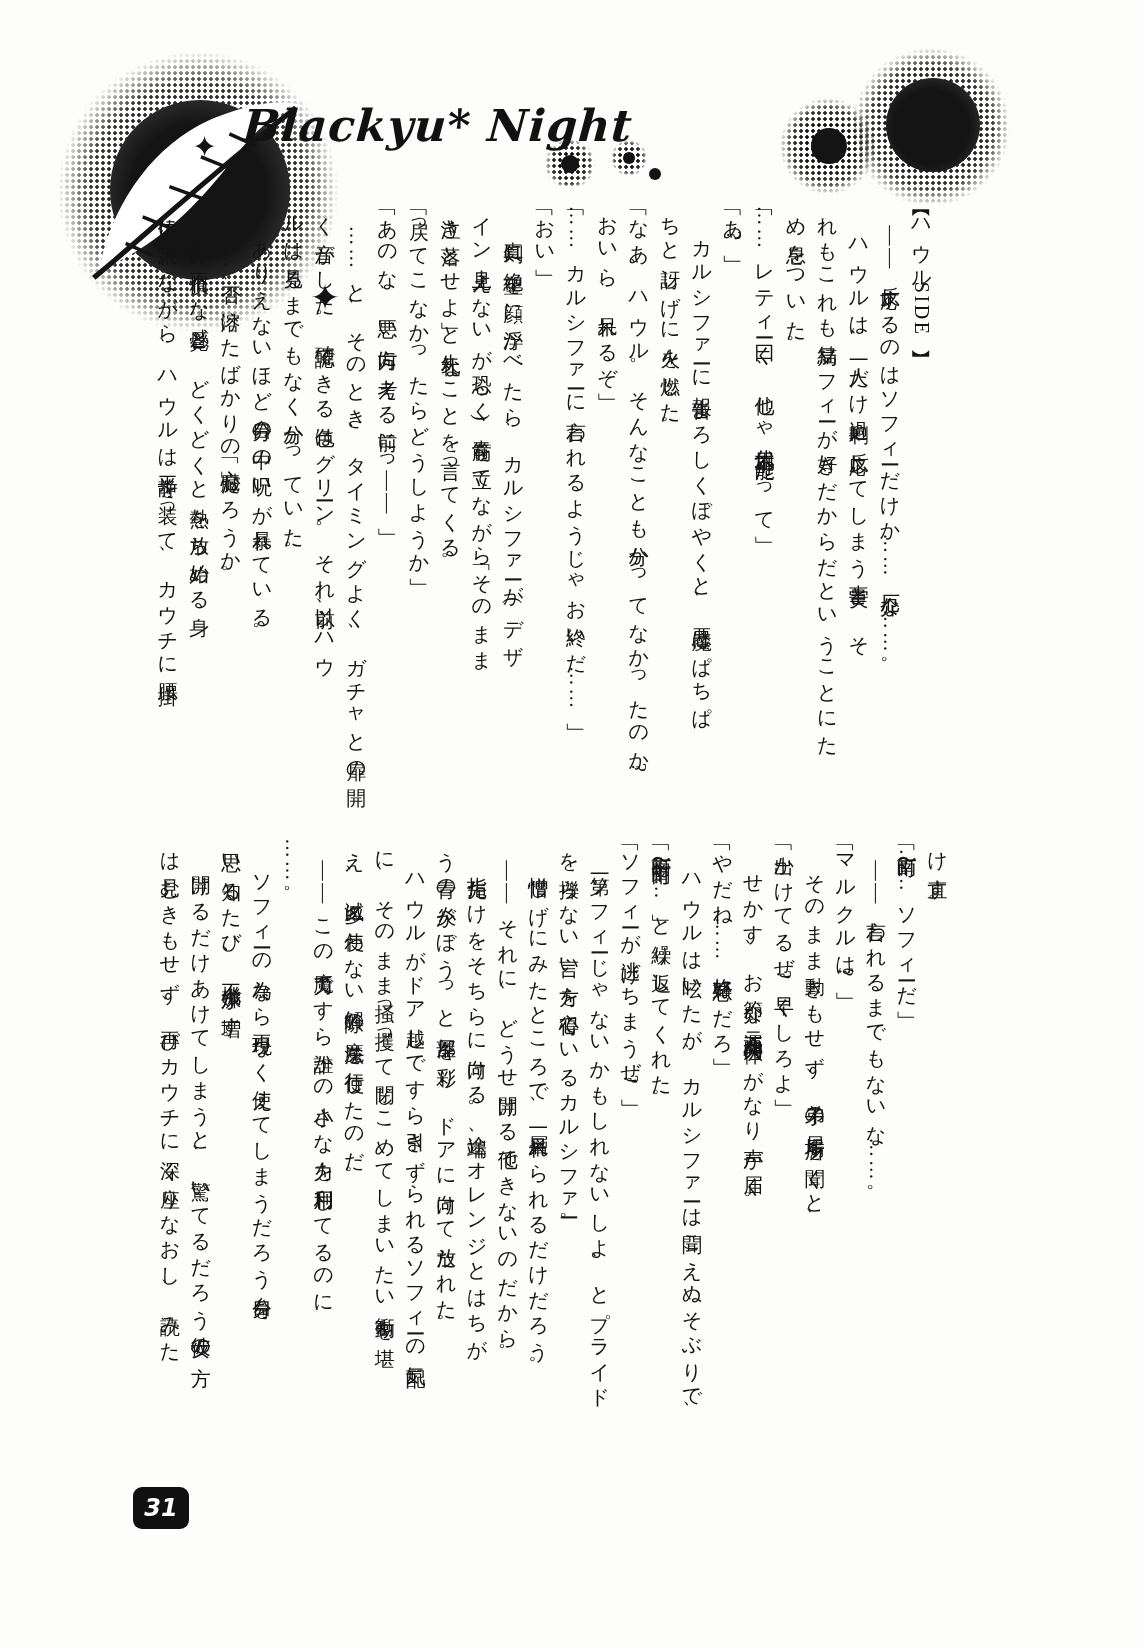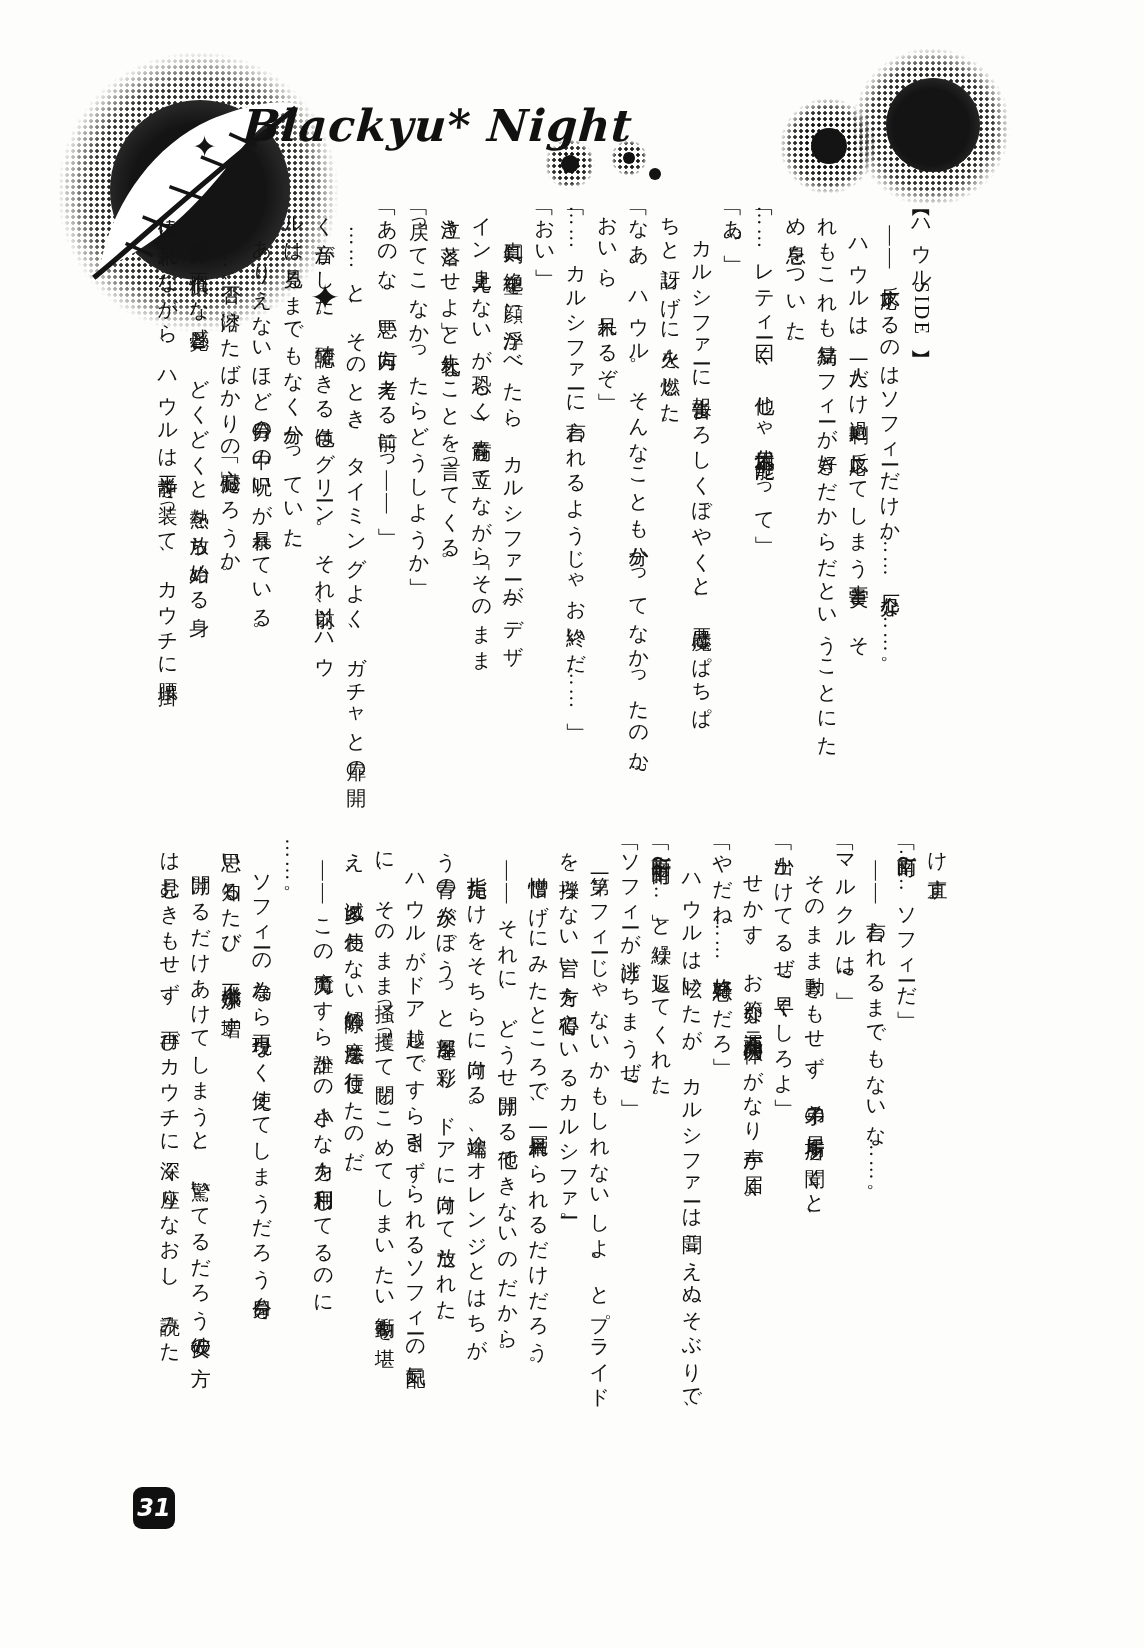--- a/index.html
+++ b/index.html
@@ -58,21 +58,21 @@
     letter-spacing:2.6px;
     white-space:nowrap;
   }
   .block-upper{top:203px;right:207px;height:585px;}
   .block-upper p{line-height:31.4px;}
   .block-lower{top:838px;right:191px;height:605px;}
   .block-lower p{line-height:30.7px;}
   
   .page-badge{
     position:absolute;left:133px;top:1487px;
-    width:42px;height:42px;border-radius:9px;
+    width:56px;height:42px;border-radius:9px;
     background:#101010;
     display:flex;align-items:center;justify-content:center;
   }
   .page-badge span{
     color:#ffffff;
     font-family:"DejaVu Sans","Liberation Sans",sans-serif;
     font-weight:bold;font-style:italic;
     font-size:24px;
   }
 </style>

